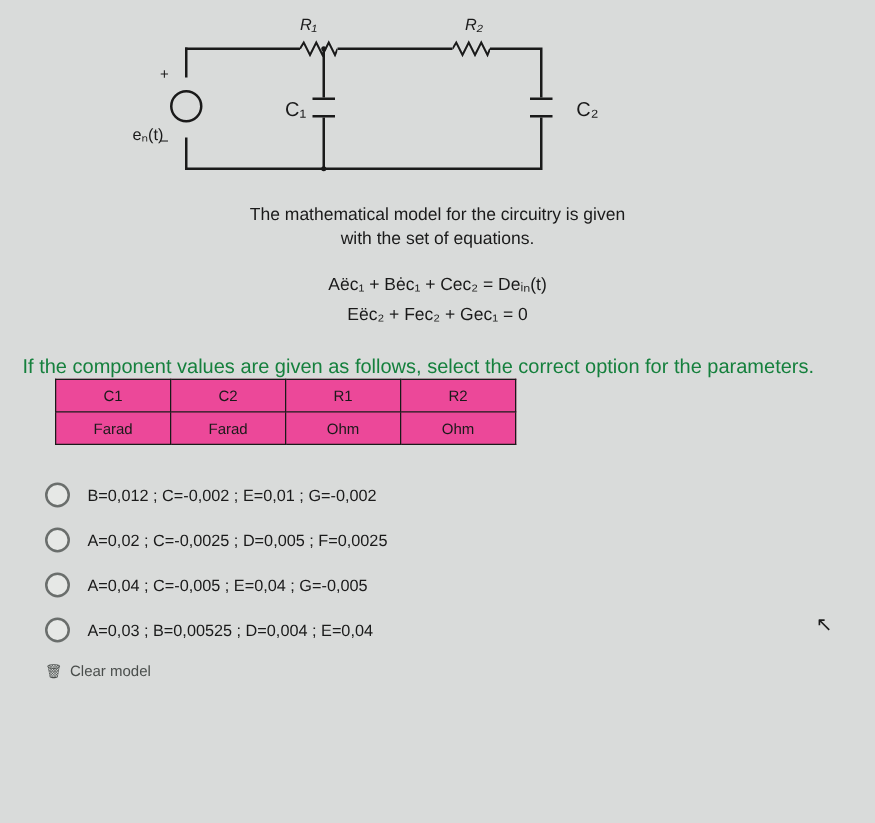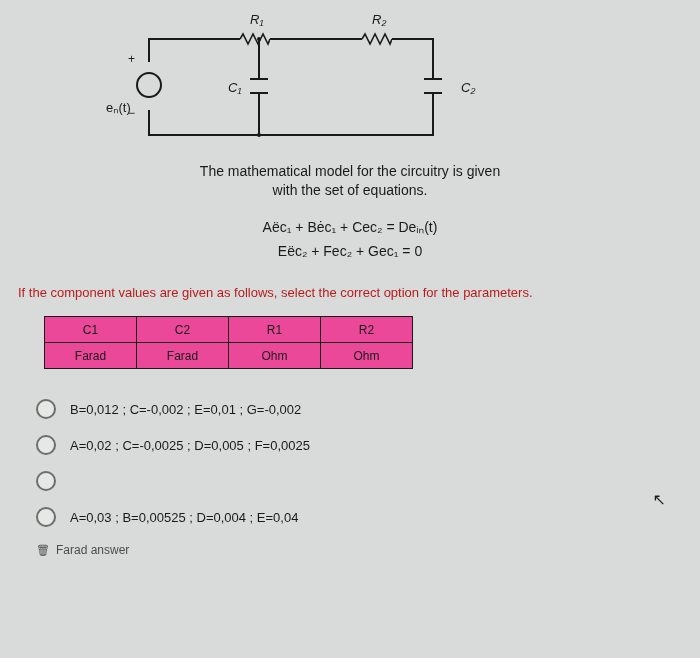--- a/index.html
+++ b/index.html
@@ -99,36 +99,35 @@
       fill: none;
     }
     .r1 { left: 222px; }
     .r2 { left: 344px; }
     .r-label {
       position: absolute;
       font-size: 13px;
       top: -2px;
       font-style: italic;
     }
-    .r1-lbl { left: 232px; }
+    .r1-lbl { left: 222px; }
     .r2-lbl { left: 354px; }
     .cap-plate {
       position: absolute;
       background: #1a1a1a;
       width: 18px;
       height: 2px;
     }
     .c1-plate-top { top: 64px; left: 232px; }
     .c1-plate-bot { top: 78px; left: 232px; }
     .c2-plate-top { top: 64px; left: 406px; }
     .c2-plate-bot { top: 78px; left: 406px; }
     .c-label {
       position: absolute;
-      font-style: italic;
-      font-size: 13px;
+      font-size: 16px;
     }
     .c1-lbl { top: 66px; left: 210px; }
     .c2-lbl { top: 66px; left: 408px; margin-left: 35px; }
     .node-dot {
       position: absolute;
       width: 4px; height: 4px;
       background: #1a1a1a;
       border-radius: 50%;
     }
     .nd1 { top: 23px; left: 239px; }
@@ -140,23 +139,23 @@
       margin-bottom: 16px;
       text-align: center;
     }
     .equations {
       text-align: center;
       font-size: 14px;
       margin: 4px 0 22px 0;
       line-height: 1.7;
     }
     .instr {
-      font-size: 13px;
-      color: #b91c1c;
-      margin-bottom: 16px;
+      font-size: 16px;
+      color: #15803d;
+      margin-bottom: 0;
     }
     table.params {
       border-collapse: collapse;
       margin: 0 0 30px 26px;
       background: #ec4899;
     }
     table.params td, table.params th {
       border: 1px solid #1a1a1a;
       width: 92px;
       height: 26px;
@@ -278,25 +277,26 @@
   <div class="option">
     <div class="radio"></div>
     <div class="opt-text">B=0,012 ; C=-0,002 ; E=0,01 ; G=-0,002</div>
   </div>
   <div class="option">
     <div class="radio"></div>
     <div class="opt-text">A=0,02 ; C=-0,0025 ; D=0,005 ; F=0,0025</div>
   </div>
   <div class="option">
     <div class="radio"></div>
+    <div class="opt-text">A=0,04 ; C=-0,005 ; E=0,04 ; G=-0,005</div>
   </div>
   <div class="option">
     <div class="radio"></div>
     <div class="opt-text">A=0,03 ; B=0,00525 ; D=0,004 ; E=0,04</div>
   </div>
 </div>
 
 <div class="clear">
   <span class="clear-icon">🗑</span>
-  <span>Farad answer</span>
+  <span>Clear model</span>
 </div>
 
 <div class="cursor">↖</div>
 
 </body></html>

